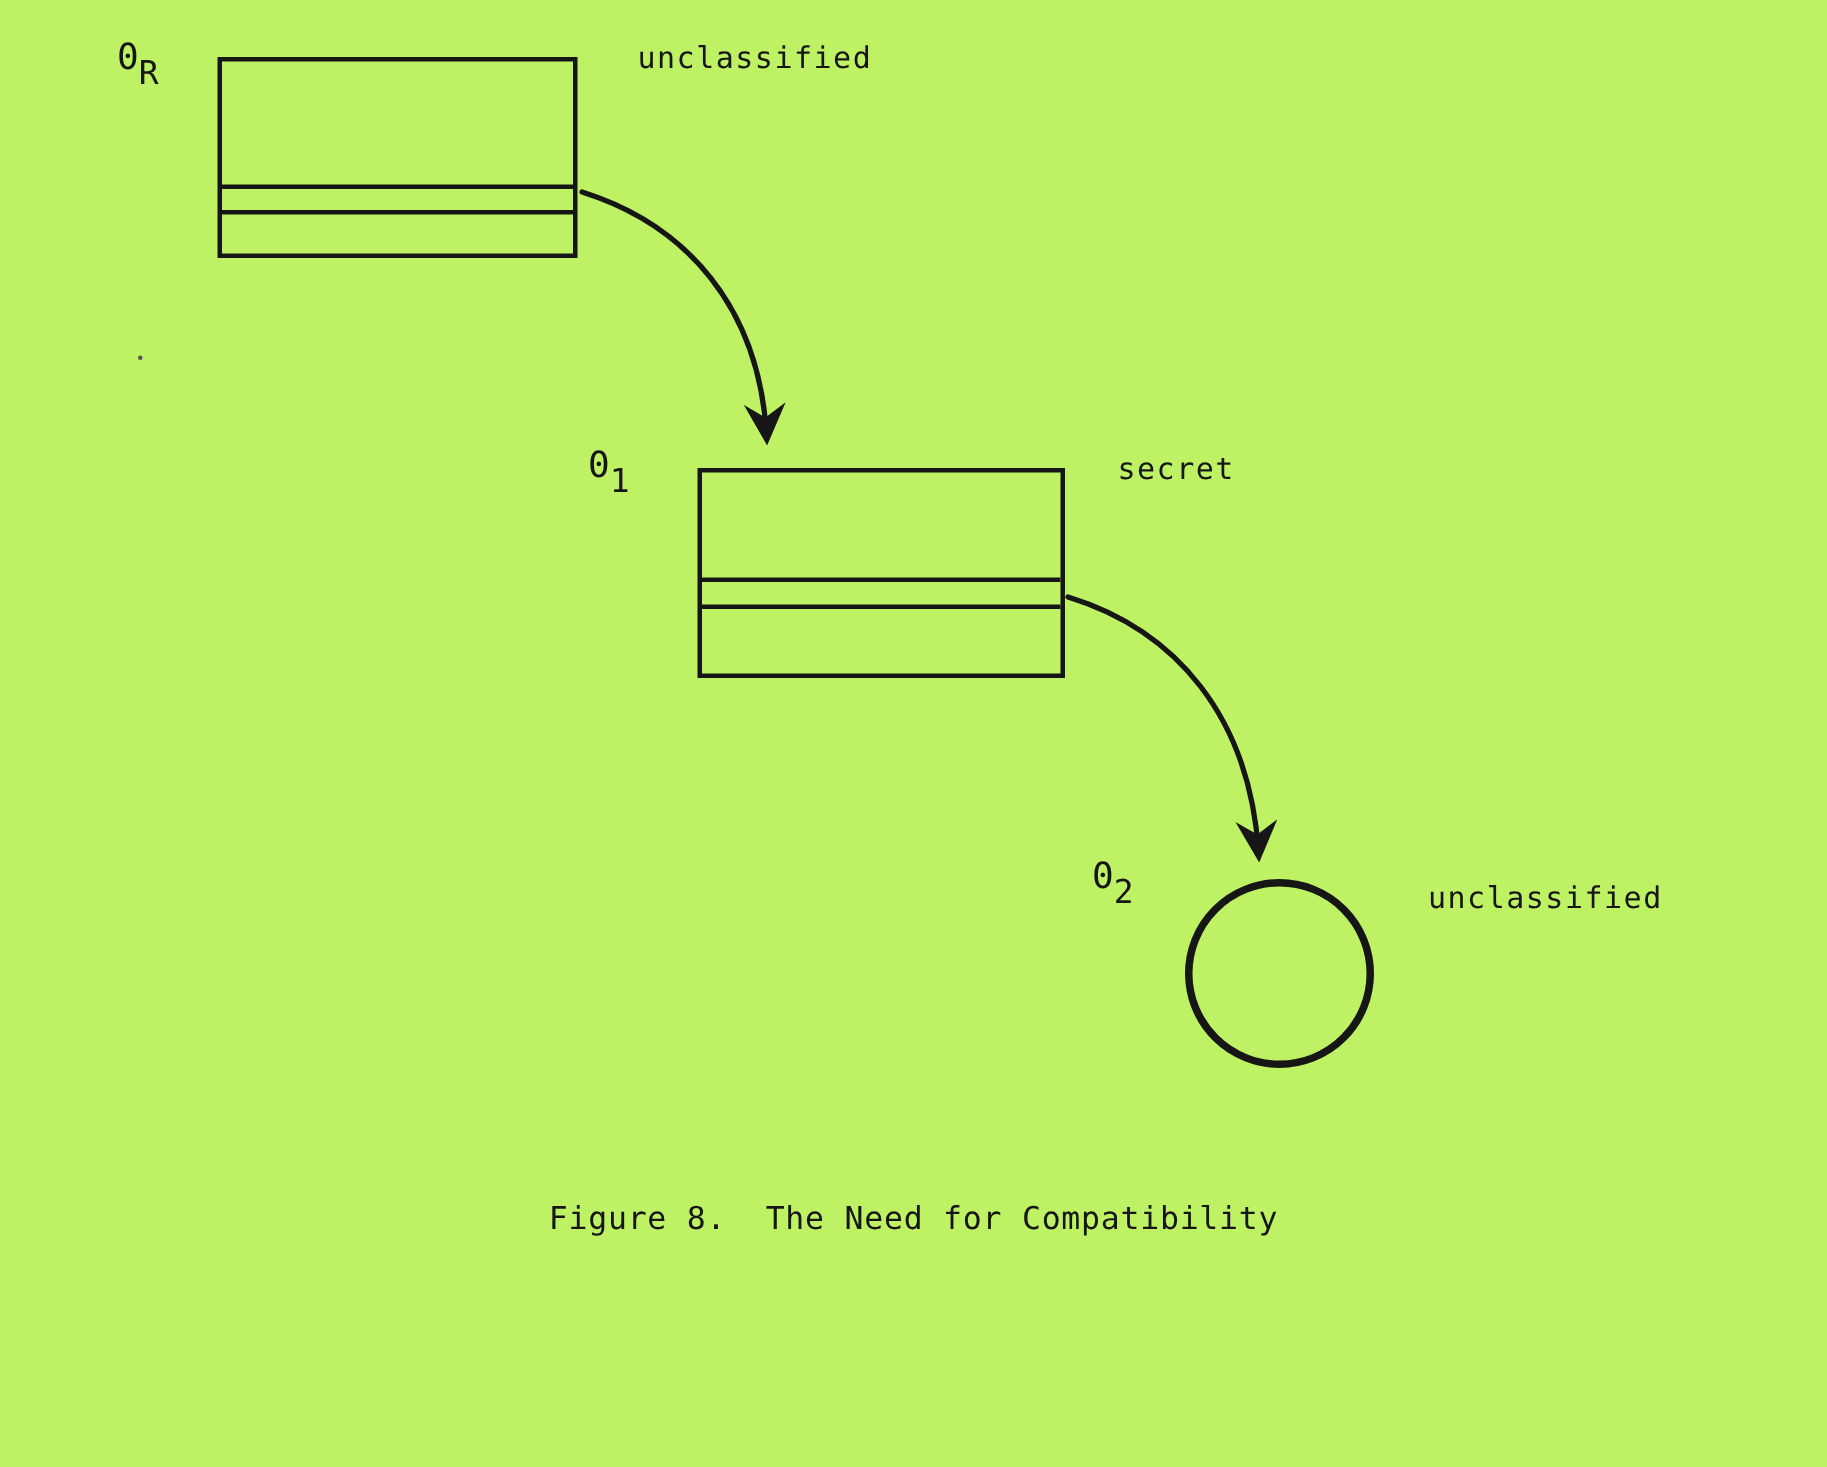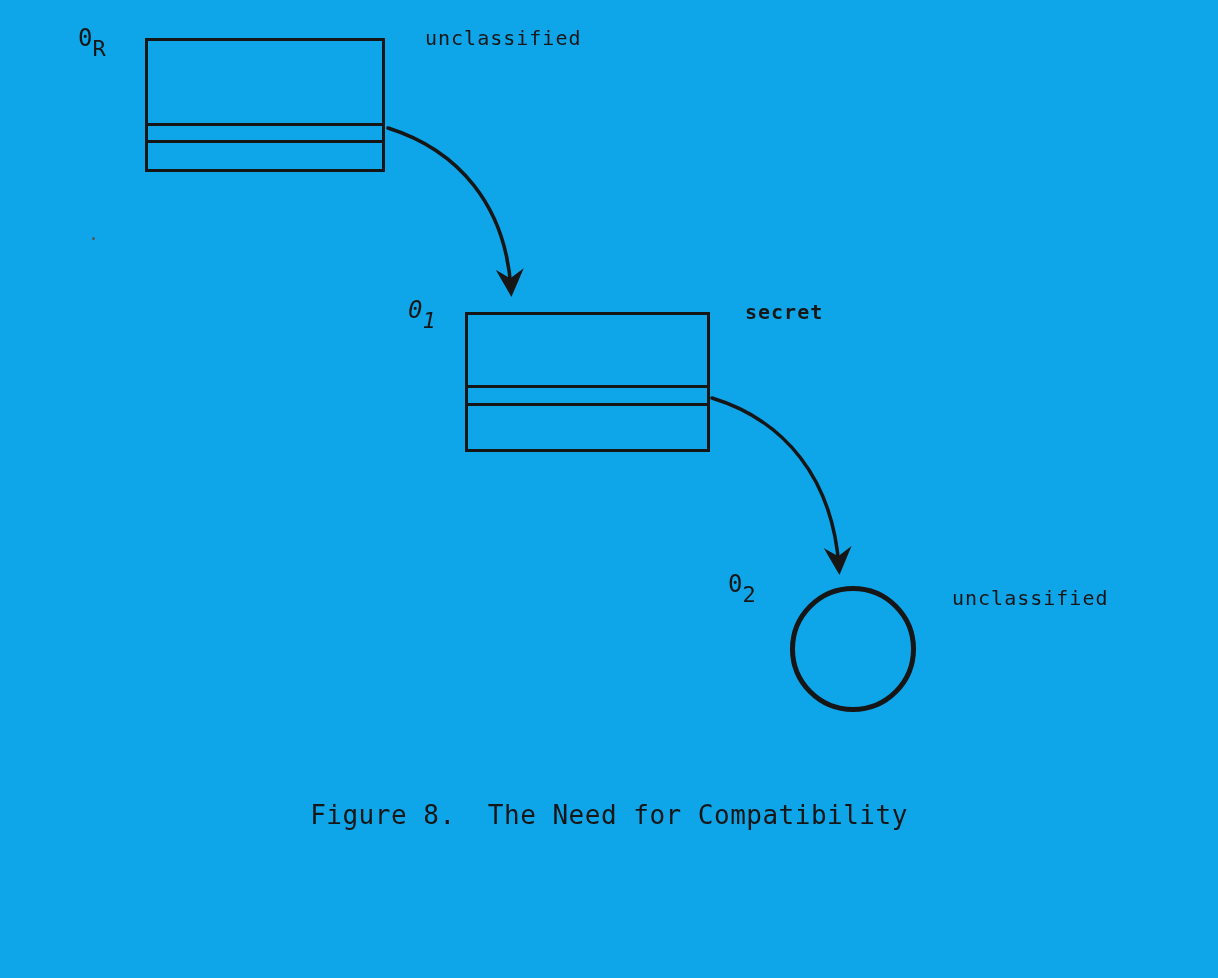--- a/index.html
+++ b/index.html
@@ -4,21 +4,21 @@
 <style>
   html, body {
     margin: 0;
     padding: 0;
     background: #e9e9e6;
   }
   .page {
     position: relative;
     width: 1218px;
     height: 978px;
-    background: #0ea5e9;
+    background: #bef264;
     font-family: "DejaVu Sans Mono", "Liberation Mono", monospace;
     color: #161616;
     overflow: hidden;
   }
   .node-rect {
     position: absolute;
     box-sizing: border-box;
     border: 3px solid #161616;
     background: transparent;
   }
@@ -52,21 +52,21 @@
     font-size: 20px;
     line-height: 1;
     letter-spacing: 1px;
     white-space: nowrap;
   }
   .caption {
     position: absolute;
     top: 800px;
     left: 50%;
     transform: translateX(-50%);
-    font-size: 26px;
+    font-size: 21px;
     white-space: pre;
     letter-spacing: 0.5px;
   }
   svg.overlay {
     position: absolute;
     left: 0;
     top: 0;
     width: 1218px;
     height: 978px;
     pointer-events: none;
@@ -86,28 +86,28 @@
 
   <div class="obj-label" style="left:78px; top:26px;">
     <span>0</span><span class="sub">R</span>
   </div>
   <div class="node-rect" style="left:145px; top:38px; width:240px; height:134px;">
     <div class="rect-line" style="top:82px;"></div>
     <div class="rect-line" style="top:99px;"></div>
   </div>
   <div class="class-label" style="left:425px; top:28px;">unclassified</div>
 
-  <div class="obj-label" style="left:408px; top:298px;font-style:italic;">
+  <div class="obj-label" style="left:392px; top:298px;">
     <span>0</span><span class="sub">1</span>
   </div>
   <div class="node-rect" style="left:465px; top:312px; width:245px; height:140px;">
     <div class="rect-line" style="top:70px;"></div>
     <div class="rect-line" style="top:88px;"></div>
   </div>
-  <div class="class-label" style="left:745px; top:302px;font-weight:bold;">secret</div>
+  <div class="class-label" style="left:745px; top:302px;">secret</div>
 
   <div class="obj-label" style="left:728px; top:572px;">
     <span>0</span><span class="sub">2</span>
   </div>
   <div class="node-circle" style="left:790px; top:586px; width:126px; height:126px;"></div>
   <div class="class-label" style="left:952px; top:588px;">unclassified</div>
 
   <svg class="overlay" viewBox="0 0 1218 978">
     <defs>
       <marker id="arrowhead" viewBox="0 0 12 12" refX="9" refY="6" markerWidth="8" markerHeight="8" orient="auto-start-reverse">

